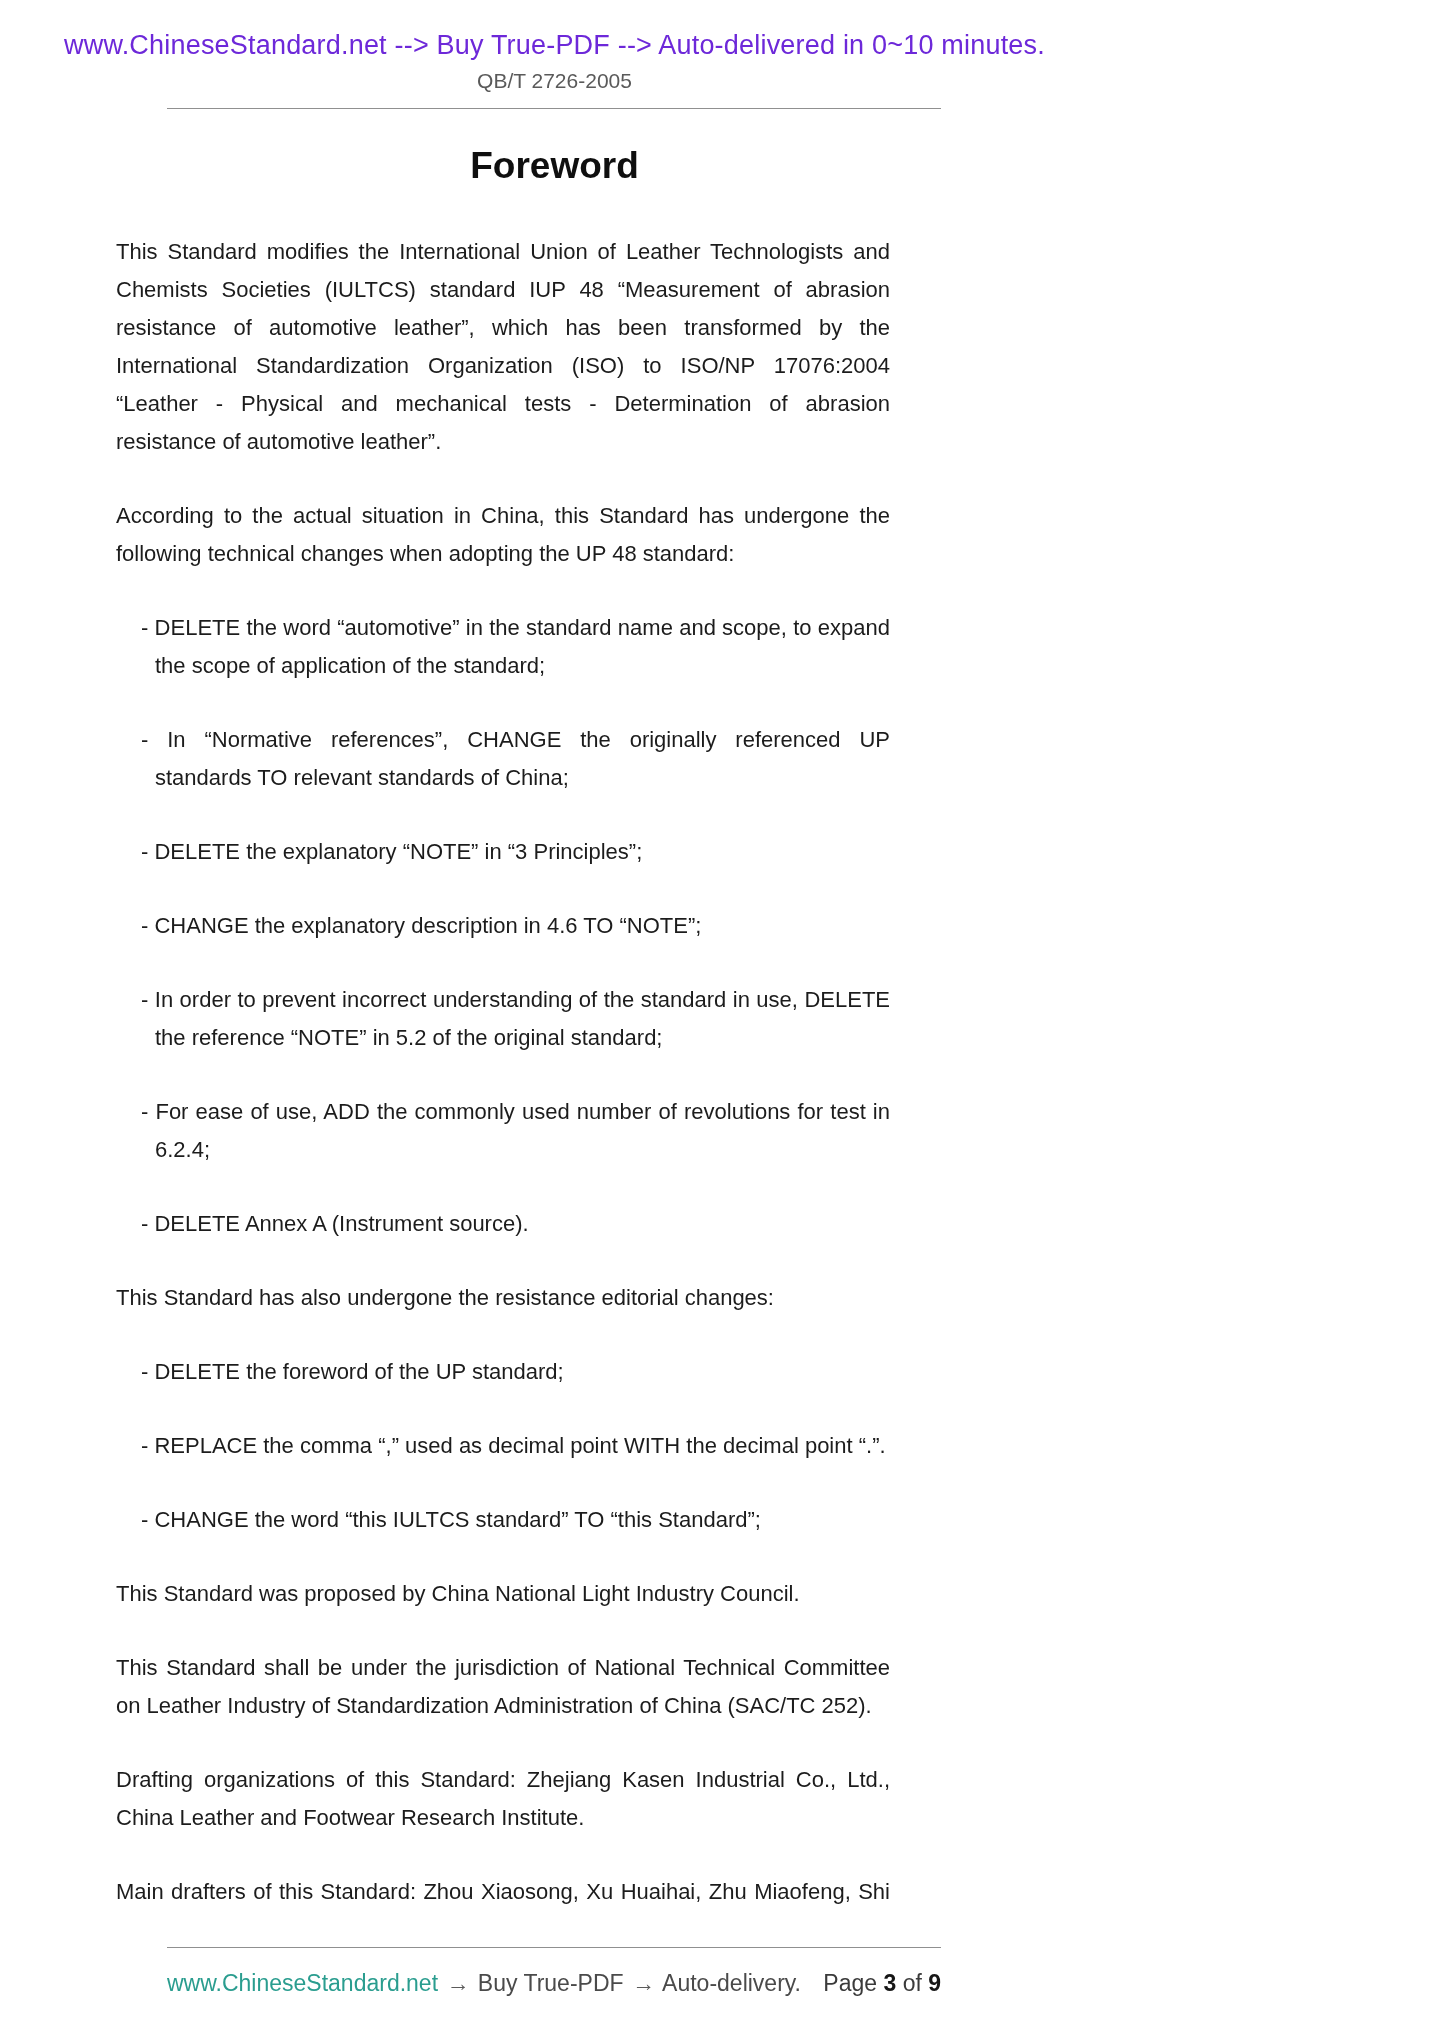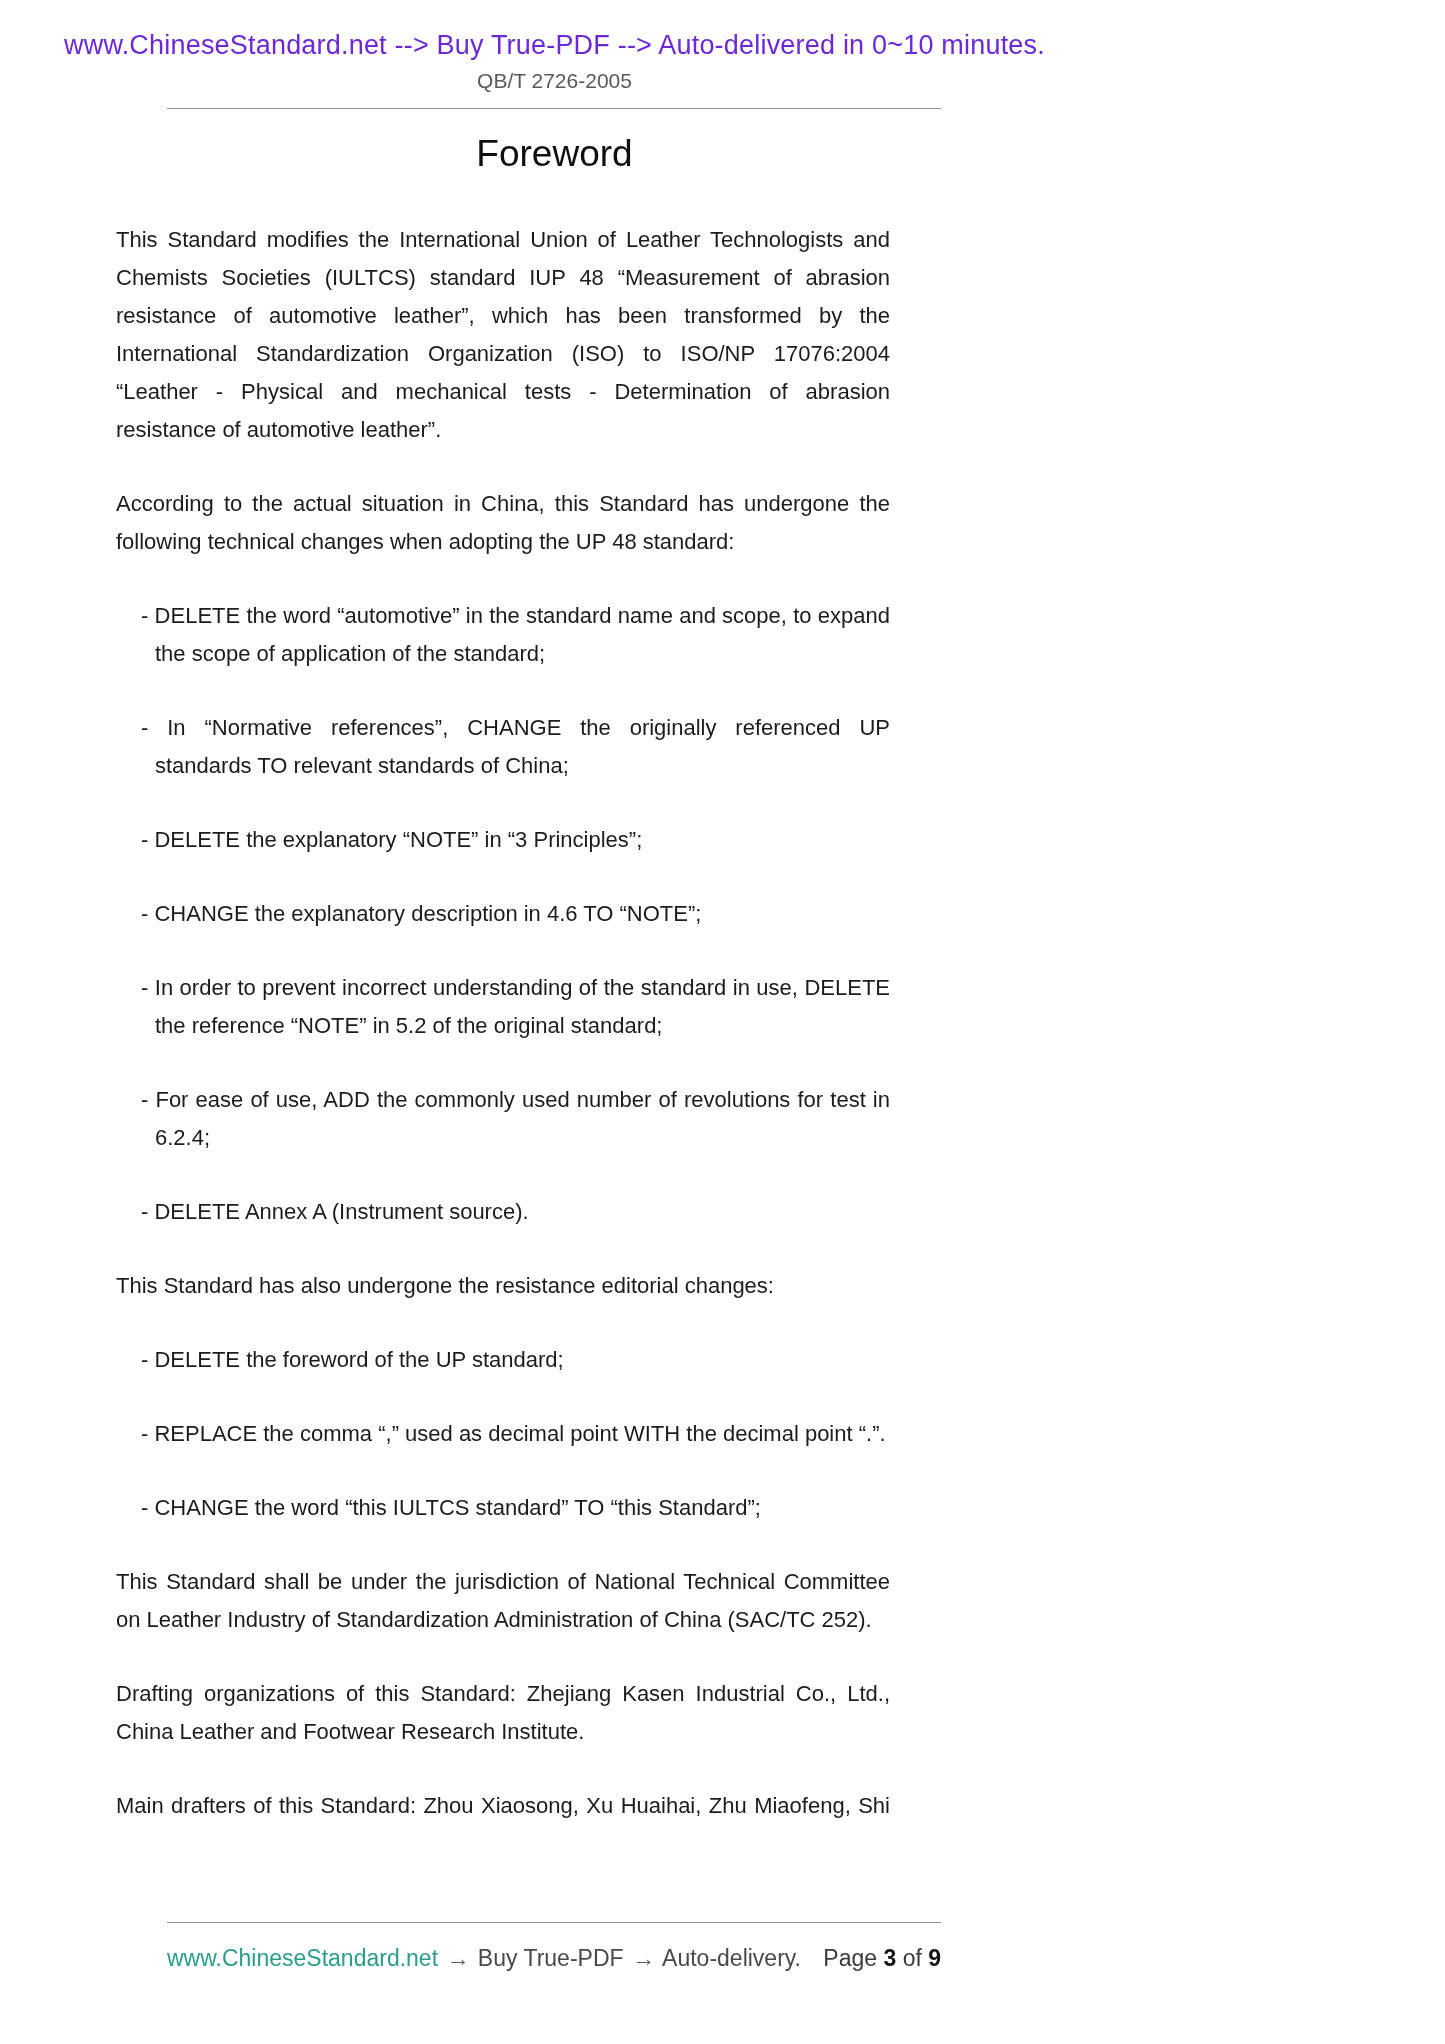--- a/index.html
+++ b/index.html
@@ -35,23 +35,23 @@
     color: #5a5a5a;
   }
   .rule {
     border: none;
     border-top: 1px solid #909090;
     width: 774px;
     margin-left: 167px;
   }
   .head-rule { margin-top: 15px; }
   .doc-title {
-    margin-top: 24px;
+    margin-top: 36px;
     font-size: 37px;
-    font-weight: normal;
+    font-weight: bold;
     color: #0f0f0f;
   }
   .content {
     width: 774px;
     margin-left: 116px;
     margin-top: 46px;
     font-size: 22px;
     line-height: 38px;
     text-align: justify;
     color: #1c1c1c;
@@ -107,20 +107,21 @@
     <p class="item">- In “Normative references”, CHANGE the originally referenced UP standards TO relevant standards of China;</p>
     <p class="item">- DELETE the explanatory “NOTE” in “3 Principles”;</p>
     <p class="item">- CHANGE the explanatory description in 4.6 TO “NOTE”;</p>
     <p class="item">- In order to prevent incorrect understanding of the standard in use, DELETE the reference “NOTE” in 5.2 of the original standard;</p>
     <p class="item">- For ease of use, ADD the commonly used number of revolutions for test in 6.2.4;</p>
     <p class="item">- DELETE Annex A (Instrument source).</p>
     <p class="para">This Standard has also undergone the resistance editorial changes:</p>
     <p class="item">- DELETE the foreword of the UP standard;</p>
     <p class="item">- REPLACE the comma “,” used as decimal point WITH the decimal point “.”.</p>
     <p class="item">- CHANGE the word “this IULTCS standard” TO “this Standard”;</p>
+    <p class="para">This Standard was proposed by China National Light Industry Council.</p>
     <p class="para">This Standard shall be under the jurisdiction of National Technical Committee on Leather Industry of Standardization Administration of China (SAC/TC 252).</p>
     <p class="para">Drafting organizations of this Standard: Zhejiang Kasen Industrial Co., Ltd., China Leather and Footwear Research Institute.</p>
     <p class="para force-justify">Main drafters of this Standard: Zhou Xiaosong, Xu Huaihai, Zhu Miaofeng, Shi</p>
   </main>
 
   <footer class="footer">
     <hr class="rule">
     <div class="footer-row">
       <div class="footer-left">
         <span class="site-link">www.ChineseStandard.net</span>

